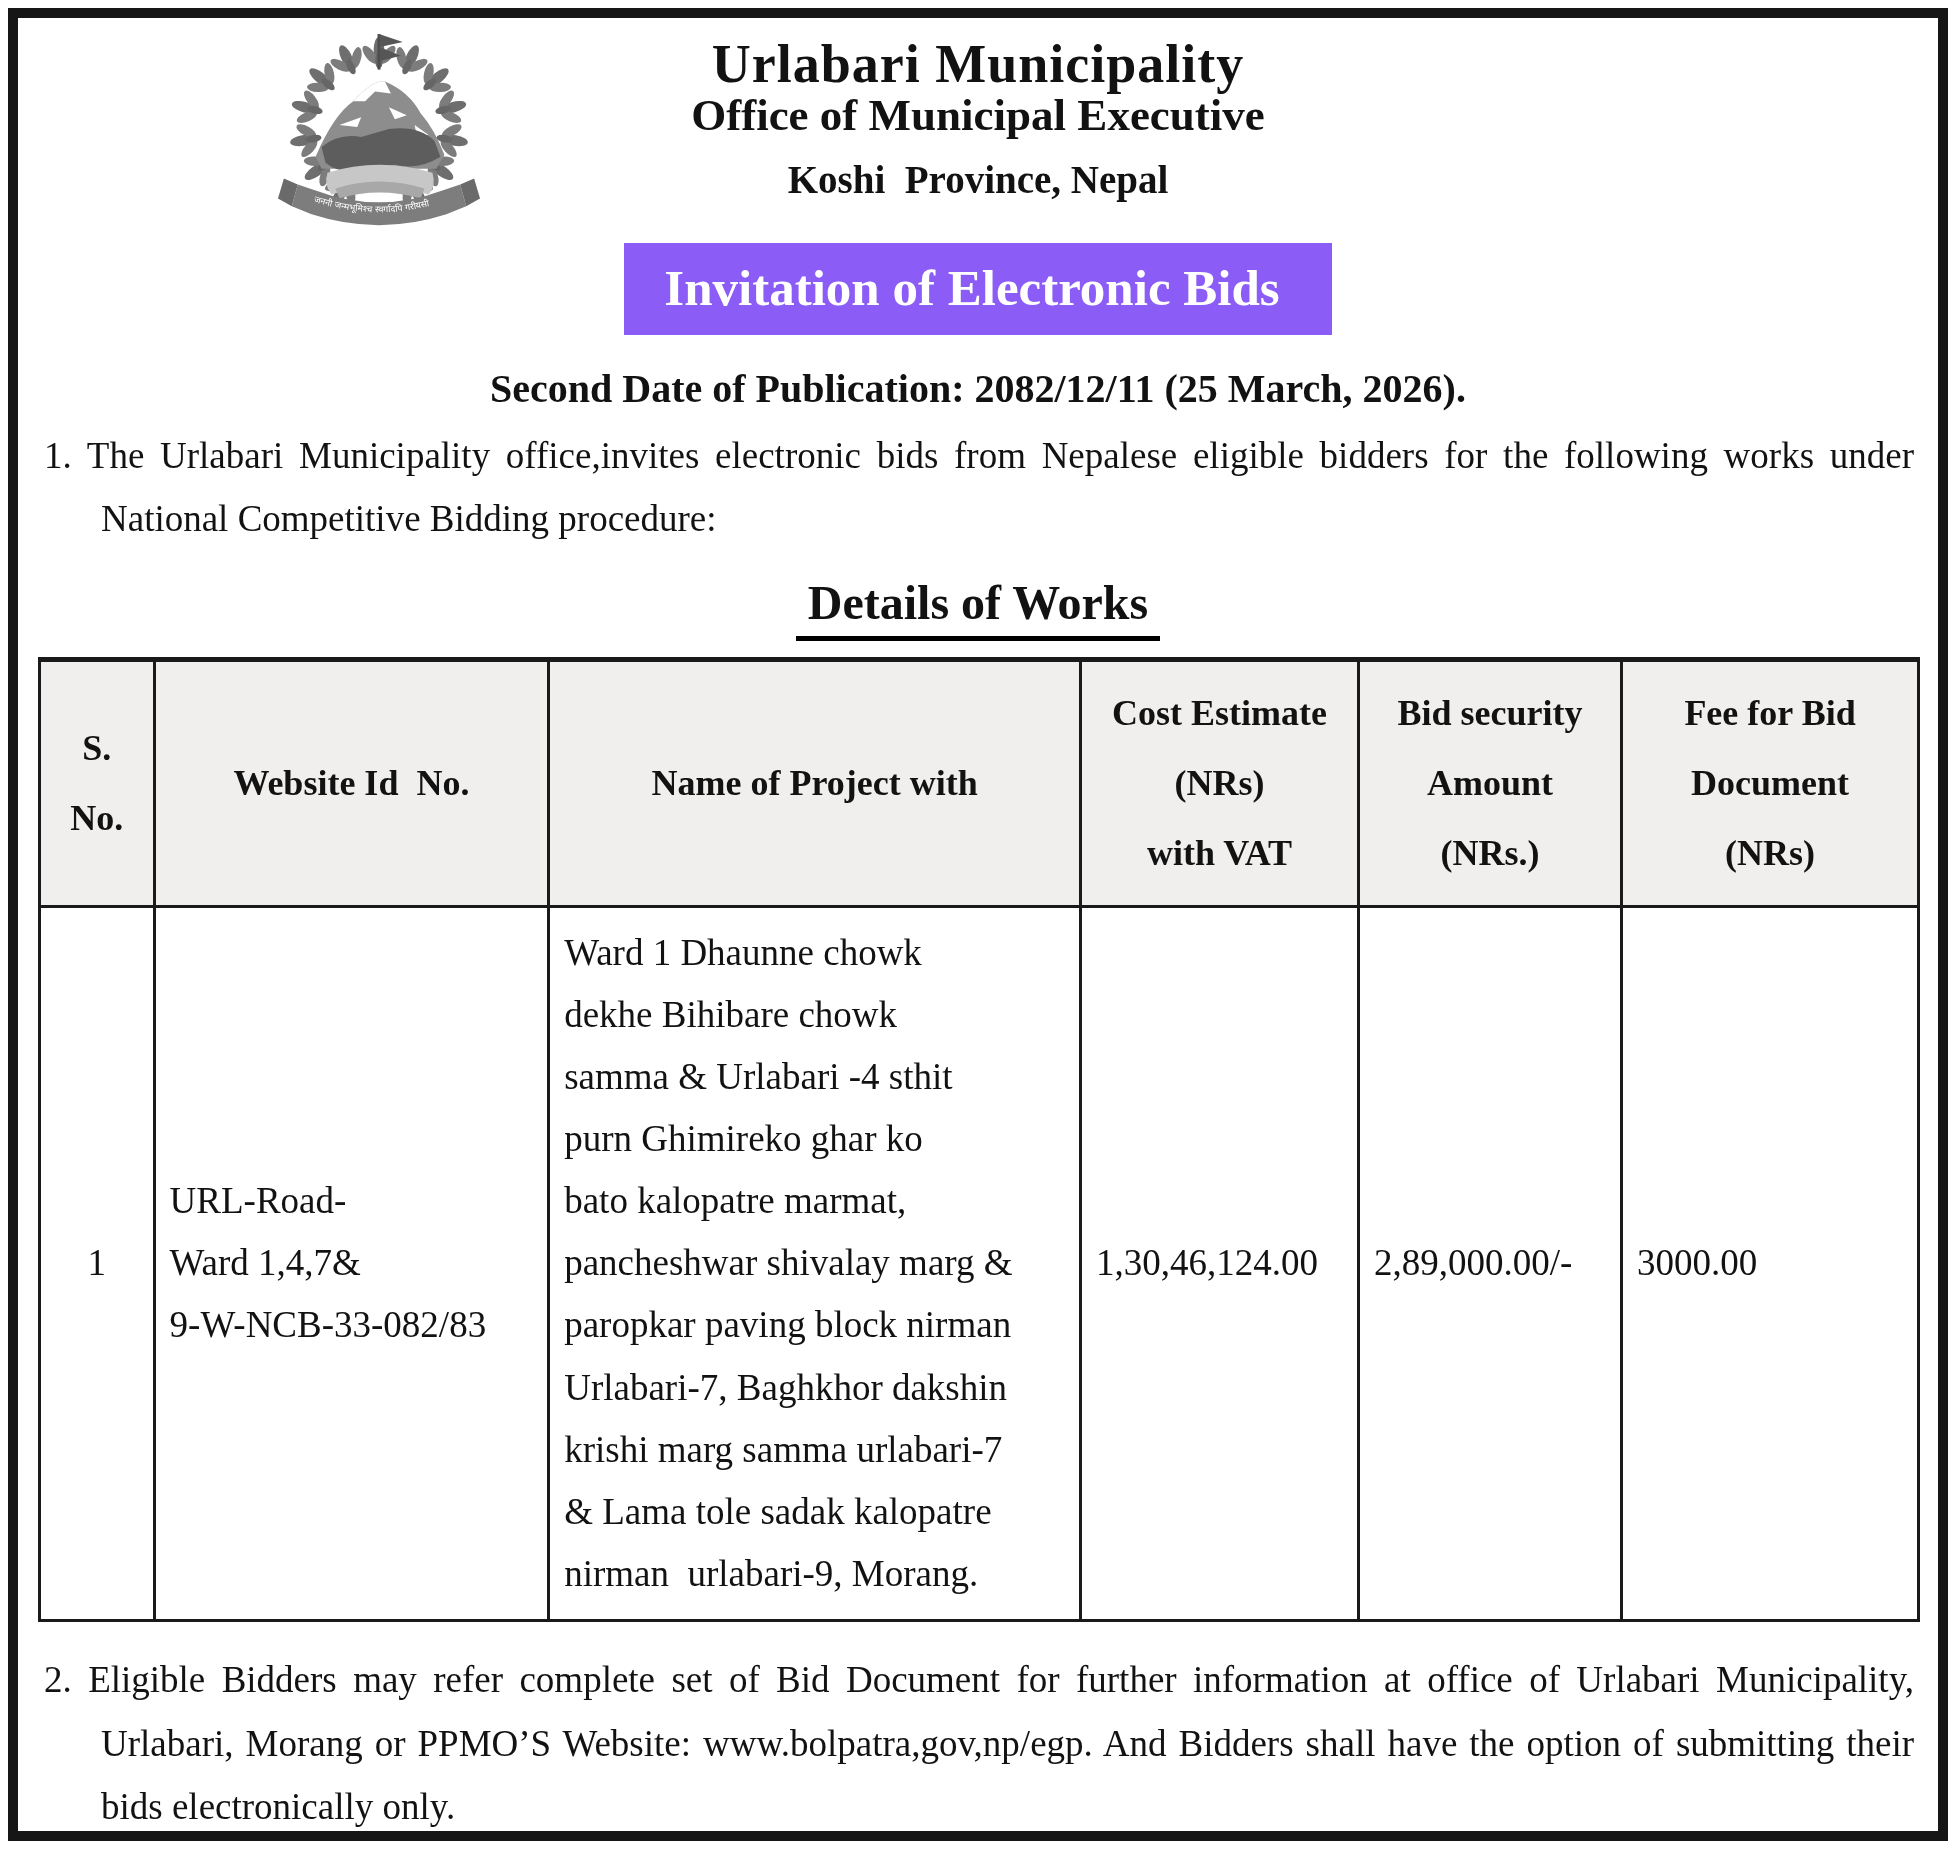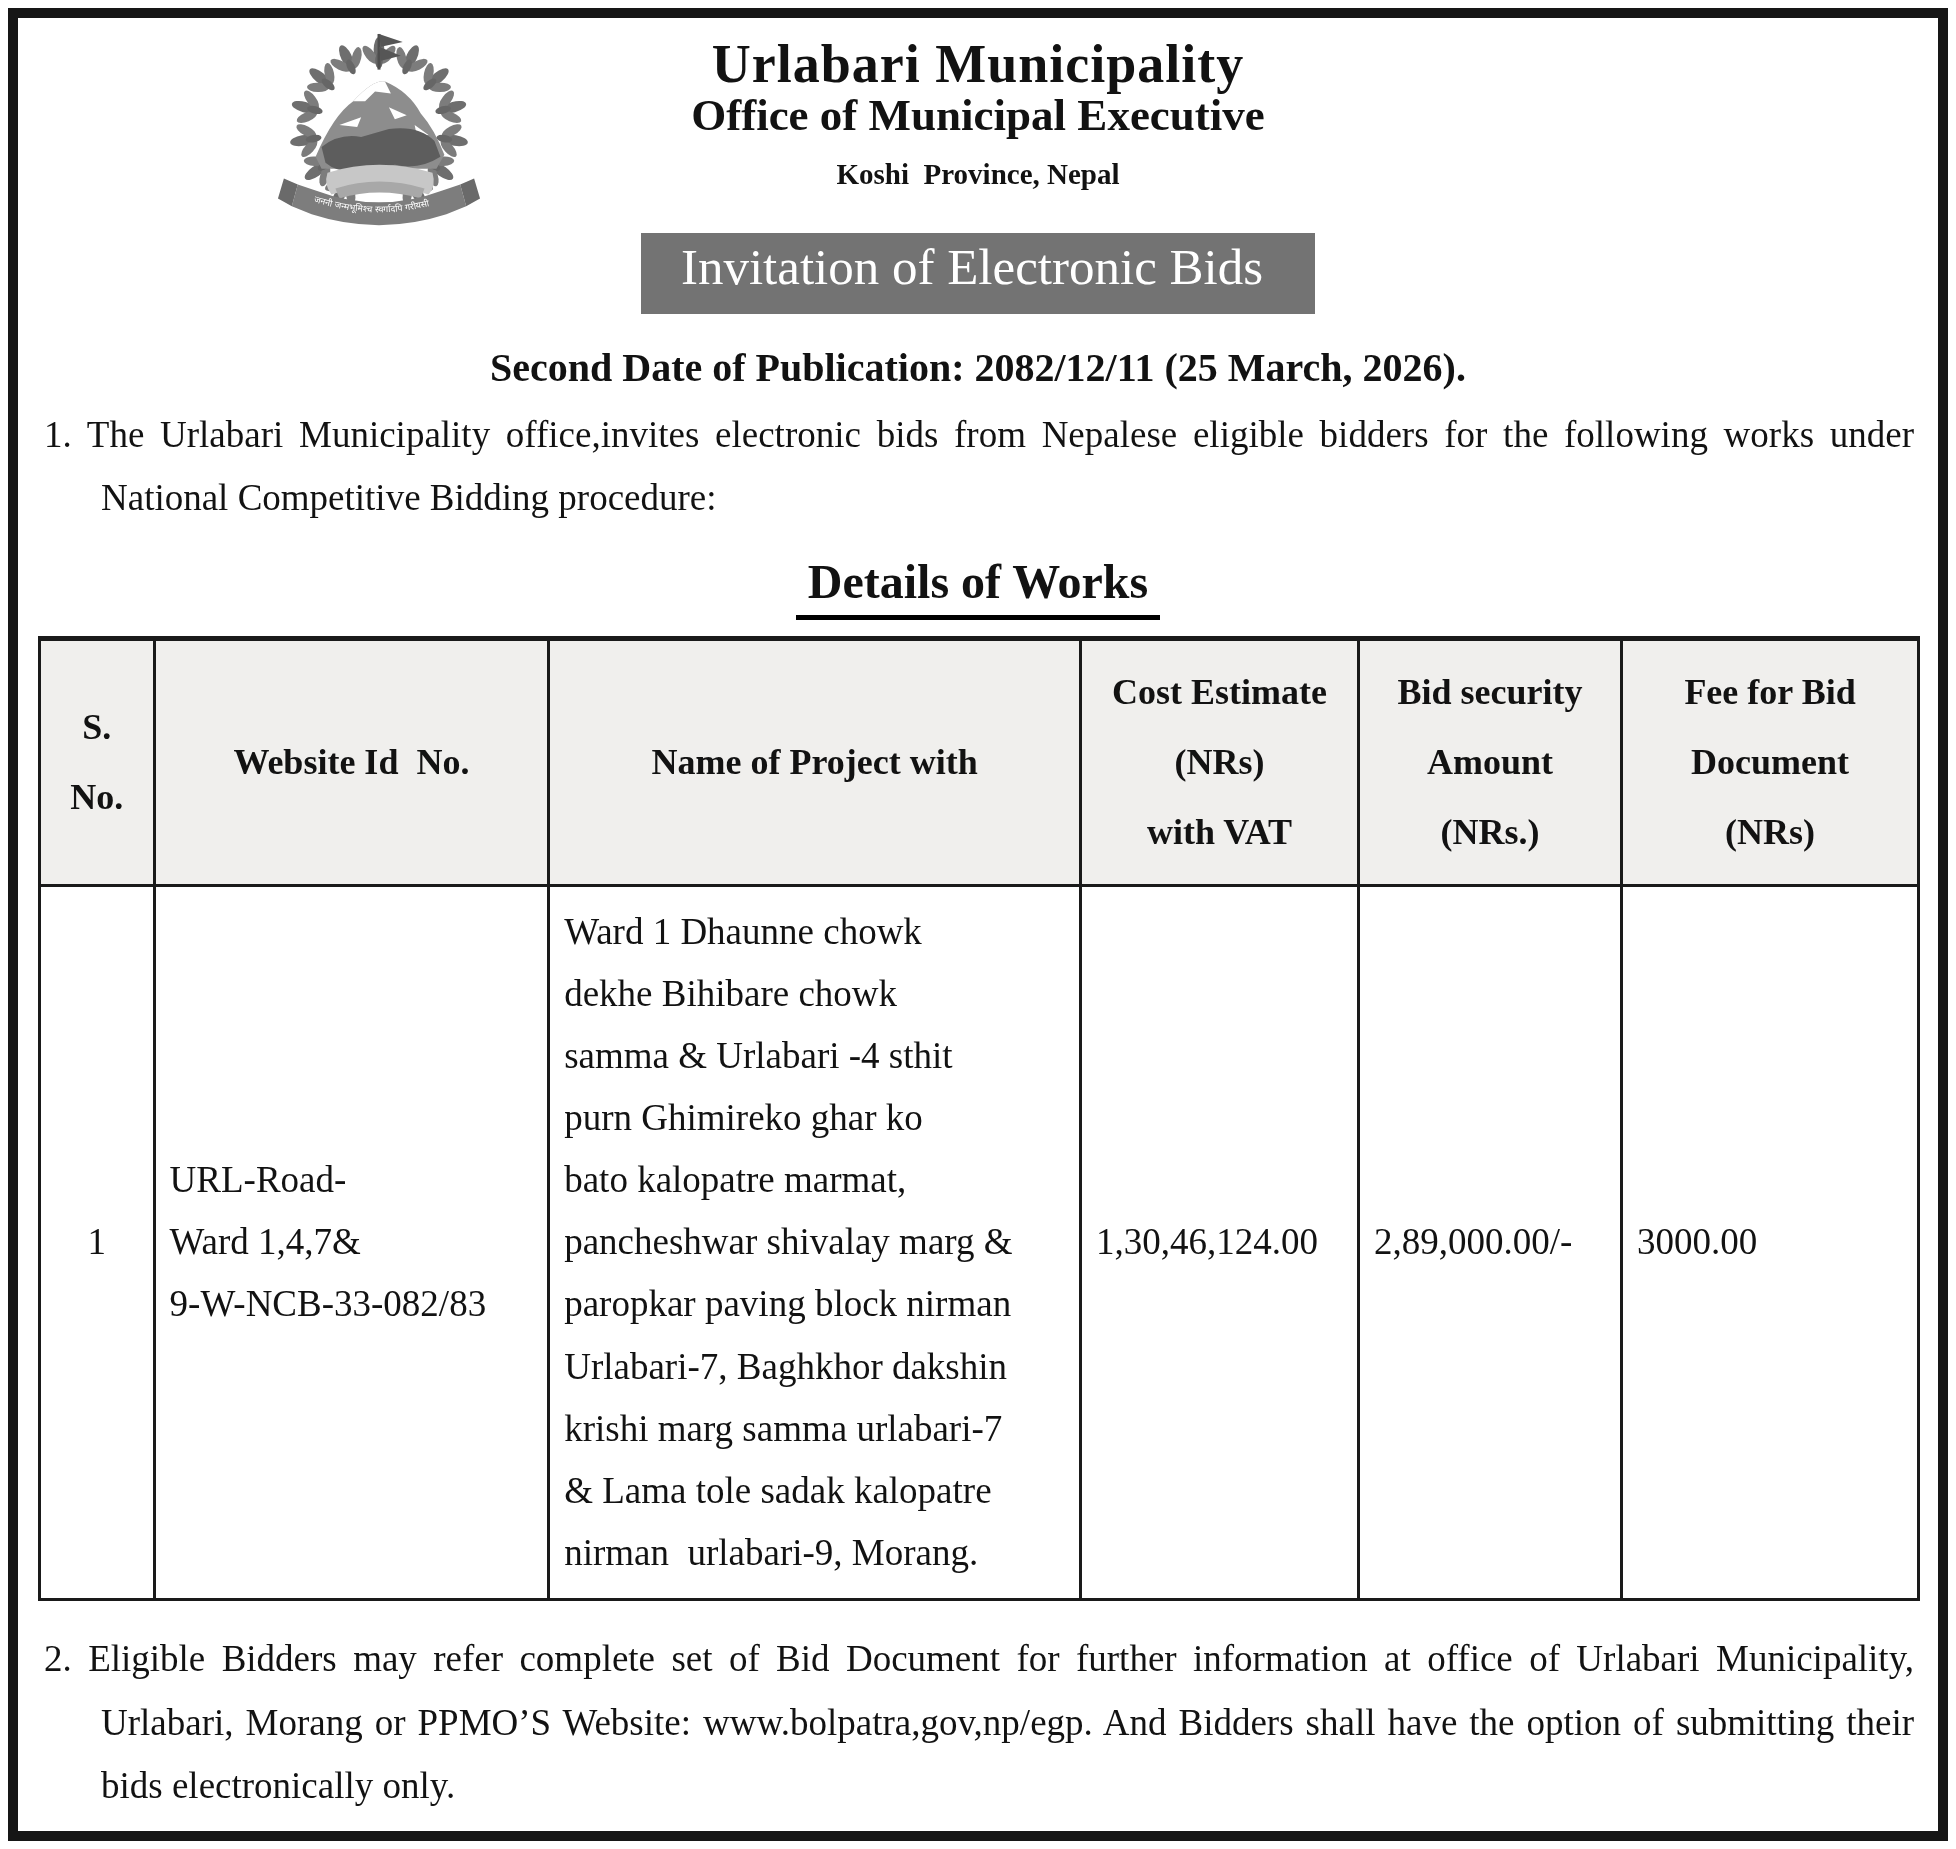--- a/index.html
+++ b/index.html
@@ -16,27 +16,27 @@
     overflow: hidden;
     position: relative;
   }
 
   
   .header { position: relative; text-align: center; padding-top: 12px; }
   .logo-box { position:absolute; left: 238px; top: 6px; width: 218px; height: 210px; }
   .doc-title    { font-size: 54px; font-weight: bold; line-height: 1.05; letter-spacing: 1px; }
   .doc-subtitle { font-size: 45px; font-weight: bold; line-height: 1.0; margin-top: 0; }
   .addr1 { font-size: 39px; font-weight: bold; margin-top: 20px; line-height: 1.0; white-space: pre-wrap; }
-  .addr2 { font-size: 29px; font-weight: bold; margin-top: 22px; line-height: 1.0; white-space: pre-wrap; }
+  .addr2 { font-size: 39px; font-weight: bold; margin-top: 22px; line-height: 1.0; white-space: pre-wrap; }
   .banner-row { margin-top: 44px; }
   .banner {
     display: inline-block;
-    background: #737373; color: #ffffff;
-    font-size: 51px; font-weight: normal;
-    padding: 5px 52px 18px 40px;
+    background: #8b5cf6; color: #ffffff;
+    font-size: 51px; font-weight: bold;
+    padding: 16px 52px 18px 40px;
   }
   .pub-date { font-size: 40px; font-weight: bold; margin-top: 30px; }
 
   
   .para {
     font-size: 37px; line-height: 1.72;
     margin: 12px 10px 0 12px;
     padding-left: 57px; text-indent: -57px;
     text-align: justify;
   }

